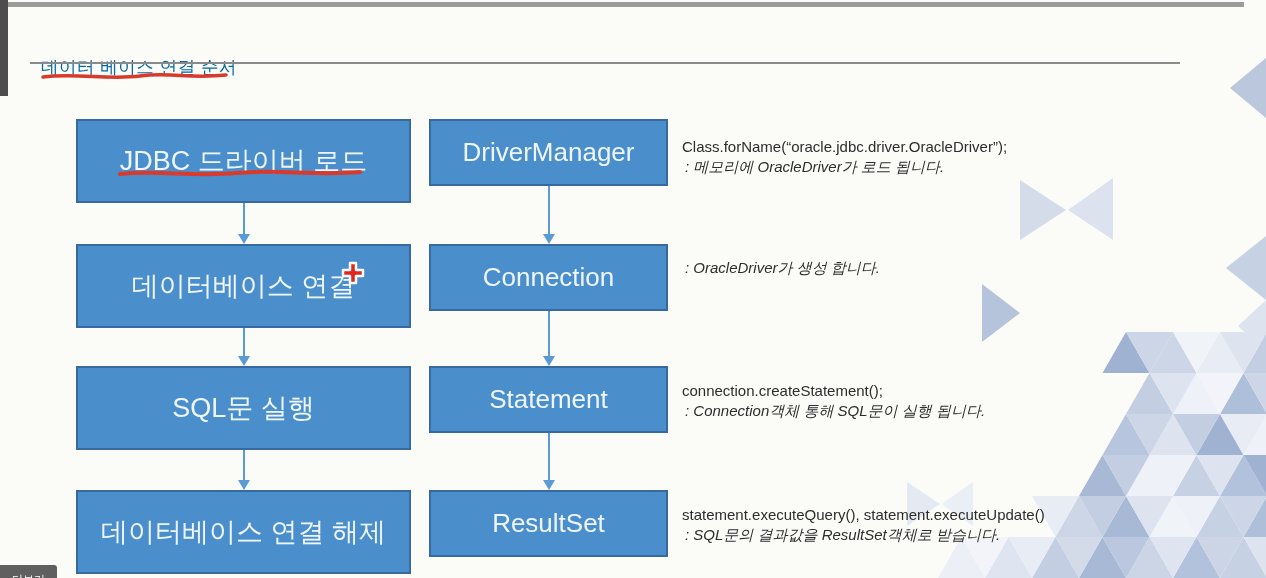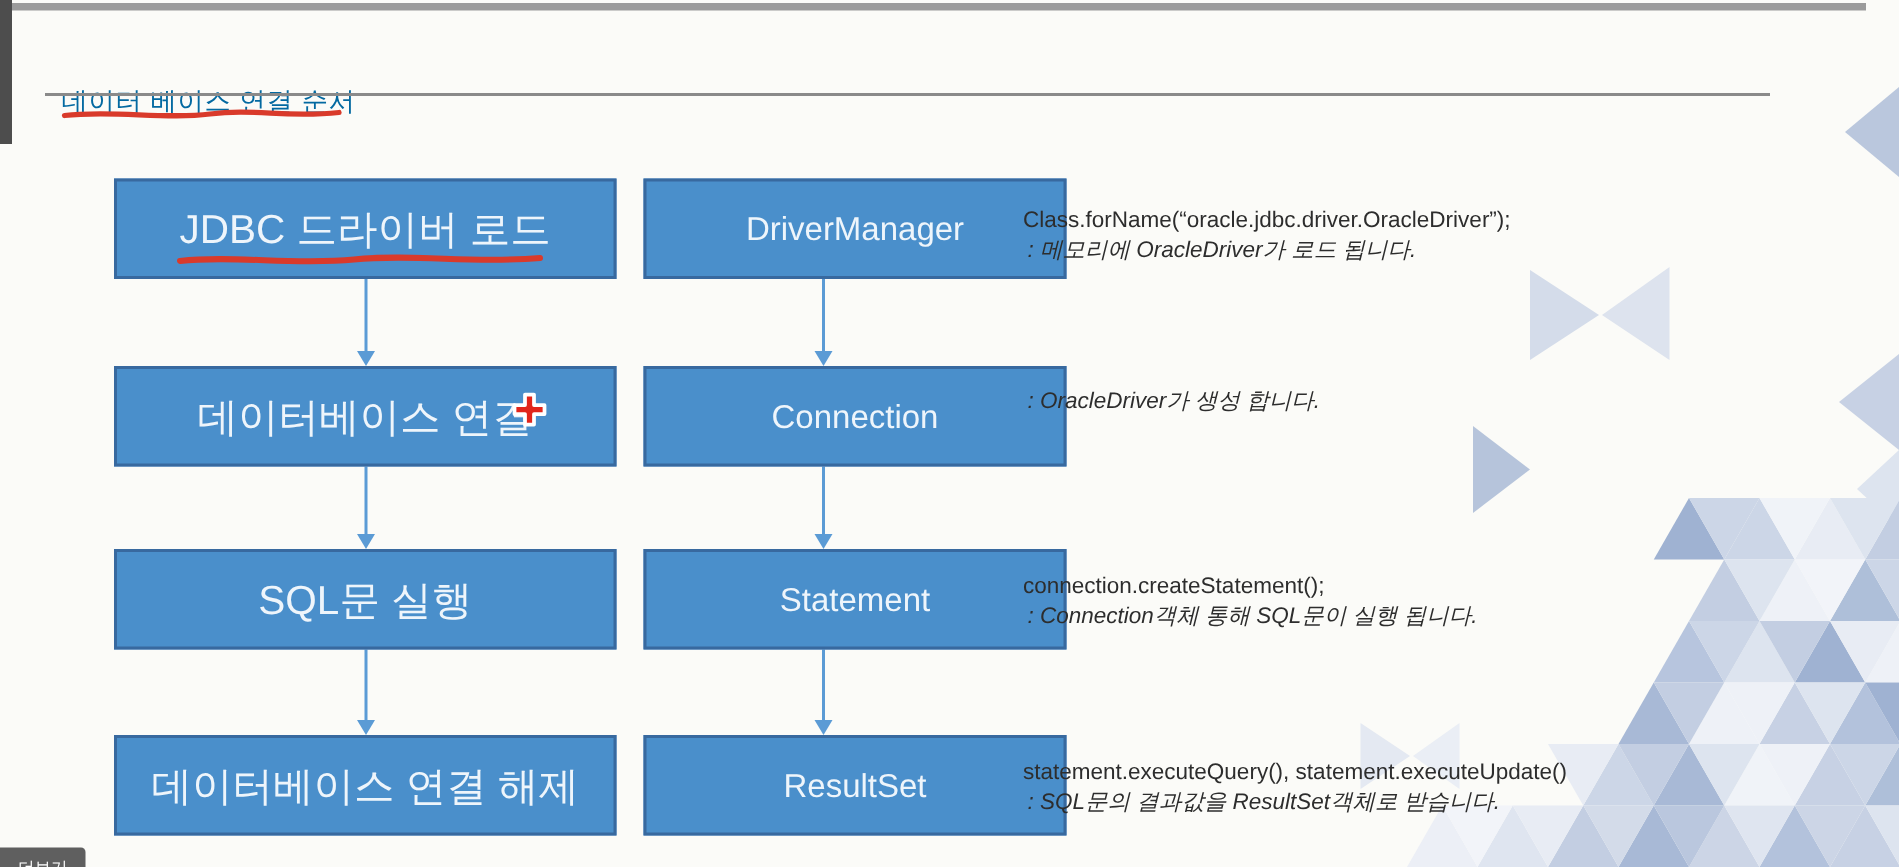--- a/index.html
+++ b/index.html
@@ -17,22 +17,22 @@
              border-radius:0 3px 0 0; overflow:hidden; z-index:6; }
   .badge span { display:block; margin-top:9px; text-align:center; color:#ffffff; font-size:11px; line-height:11px; }
   
   .slide-title { position:absolute; left:41px; top:35px; font-size:17.5px; color:#0369a1;
                  letter-spacing:0.5px; z-index:2; white-space:nowrap;margin-top:20px; }
   .title-rule  { position:absolute; left:30px; top:62px; width:1150px; height:2px; background:#8a8a8a; z-index:2; }
   .squiggle { position:absolute; z-index:5; }
   
   .flow-box { position:absolute; background:#4a8fcb; border:2px solid #38699f; color:#eef5fb;
               display:flex; align-items:center; justify-content:center; z-index:2; white-space:nowrap; }
-  .step-box { left:76px;  width:335px; height:67px; font-size:27px; }
-  .obj-box  { left:429px; width:282px; height:67px; font-size:22px; }
+  .step-box { left:76px;  width:335px; height:84px; font-size:27px; }
+  .obj-box  { left:429px; width:239px; height:67px; font-size:26px; }
   
   .arrow { position:absolute; width:2px; background:#5b9bd5; z-index:1; }
   .arrow::after { content:""; position:absolute; left:-5px; bottom:-9px;
                   border-left:6px solid transparent; border-right:6px solid transparent;
                   border-top:10px solid #5b9bd5; }
   
   .desc { position:absolute; left:682px; font-size:15px; line-height:20px; color:#2d2d2d;
           z-index:2; white-space:nowrap; }
   .desc .note { padding-left:3px;font-style:italic; }
   .red-cross { position:absolute; left:340px; top:260px; z-index:5; }

